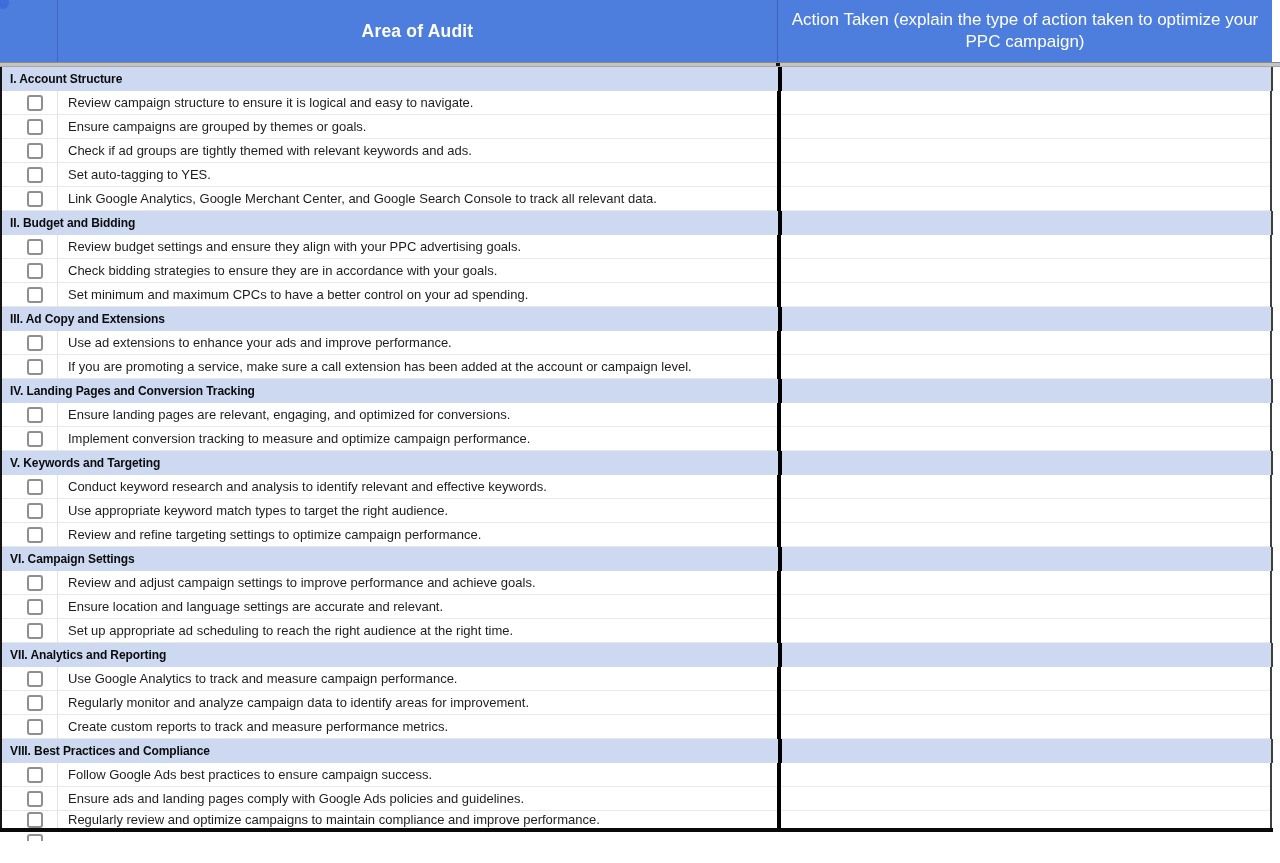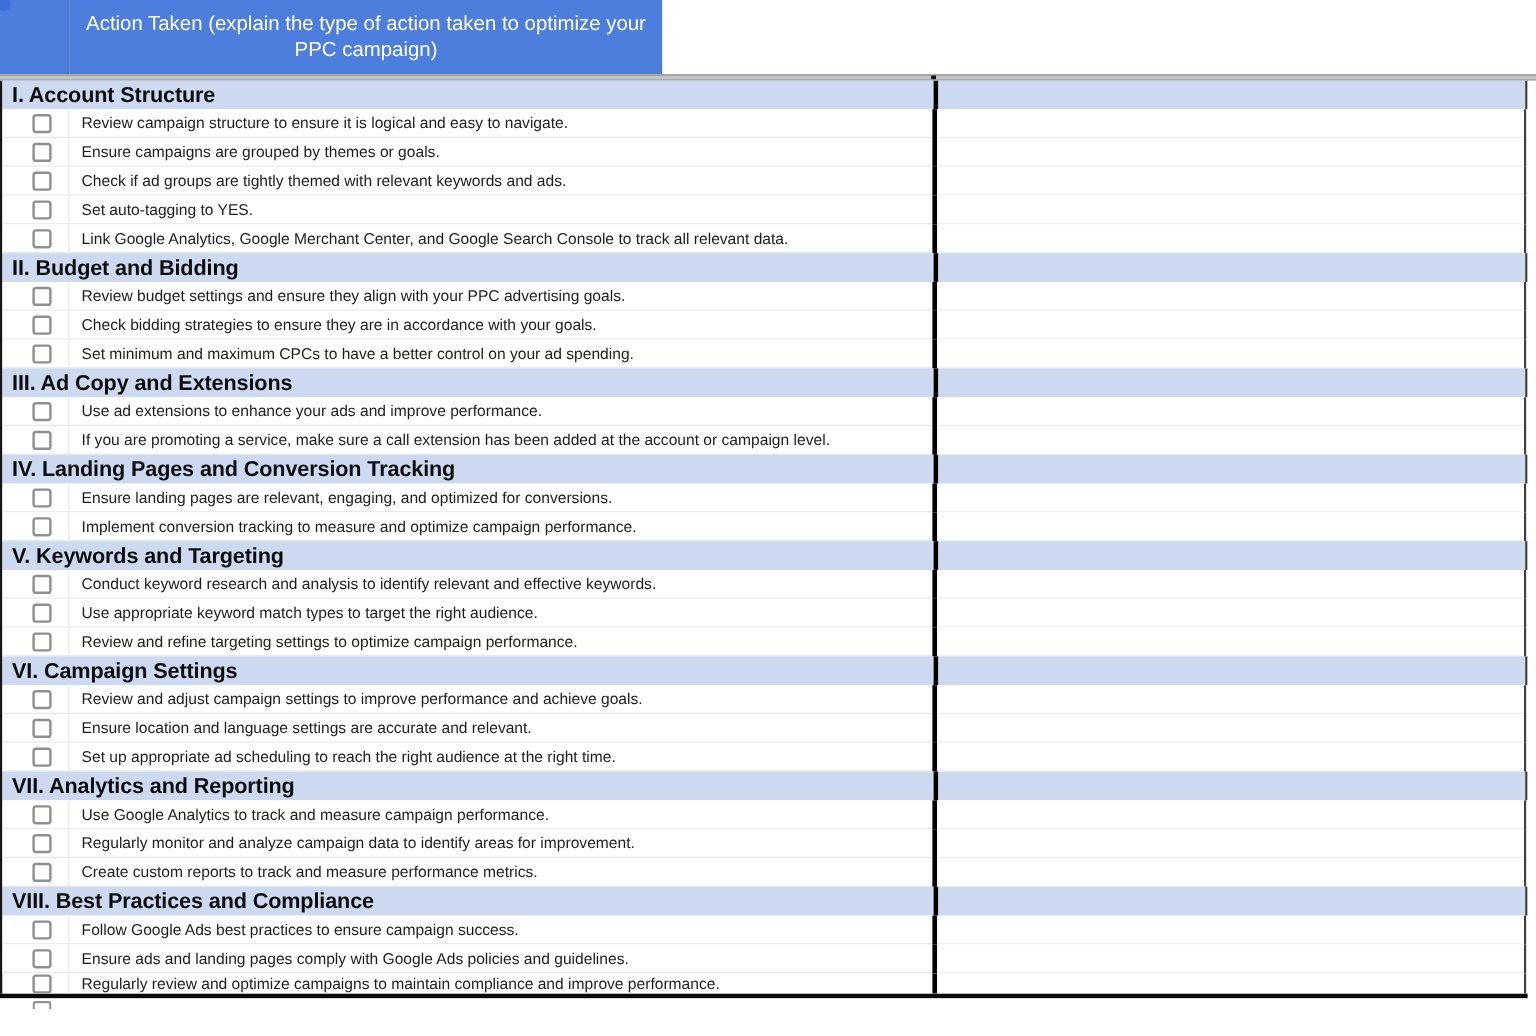--- a/index.html
+++ b/index.html
@@ -31,21 +31,21 @@
   .tbody{border-left:2px solid #151515;box-sizing:border-box;width:1280px;}
   .row{display:flex;height:24px;box-sizing:border-box;}
   .row > div{height:100%;box-sizing:border-box;}
 
   .vdiv{width:4px;background:#000;}
   .redge{width:2px;background:#3f3f3f;}
   .gut{width:7px;background:#fff;}
 
   
   .band-left{width:776px;background:var(--band);display:flex;align-items:center;padding-left:8px;
-             font-weight:700;font-size:18px;color:#0c0c0c;letter-spacing:-.1px;}
+             font-weight:700;font-size:12px;color:#0c0c0c;letter-spacing:-.1px;}
   .band-right{width:489px;background:var(--band);}
 
   
   .cb-cell{width:56px;border-right:1px solid #e3e3e3;border-bottom:1px solid var(--grid);
            display:flex;align-items:center;padding-left:25px;background:#fff;}
   .cb{width:12px;height:12px;border:2px solid var(--cbgray);border-radius:3px;background:#fff;}
   .txt-cell{width:719px;border-bottom:1px solid var(--grid);background:#fff;
             display:flex;align-items:center;padding-left:10px;font-size:13px;color:var(--ink);white-space:nowrap;overflow:hidden;text-align:right;}
   .action-cell{width:489px;background:#fff;border-bottom:1px solid #ededed;}
 
@@ -62,20 +62,21 @@
   .corner-dot{position:absolute;top:-3px;left:-3px;width:12px;height:12px;border-radius:50%;background:#3d6fdb;z-index:5;}
 </style>
 </head>
 <body>
 
 <div class="sheet">
   <div class="corner-dot"></div>
 
   <div class="hdr">
     <div class="hdr-a"></div>
+    <div class="hdr-b">Area of Audit</div>
     <div class="hdr-c">Action Taken (explain the type of action taken to optimize your PPC campaign)</div>
     <div class="hdr-gutter"></div>
   </div>
 
   <div class="freeze">
     <div class="freeze-notch"></div>
   </div>
 
   <div class="tbody">
 

